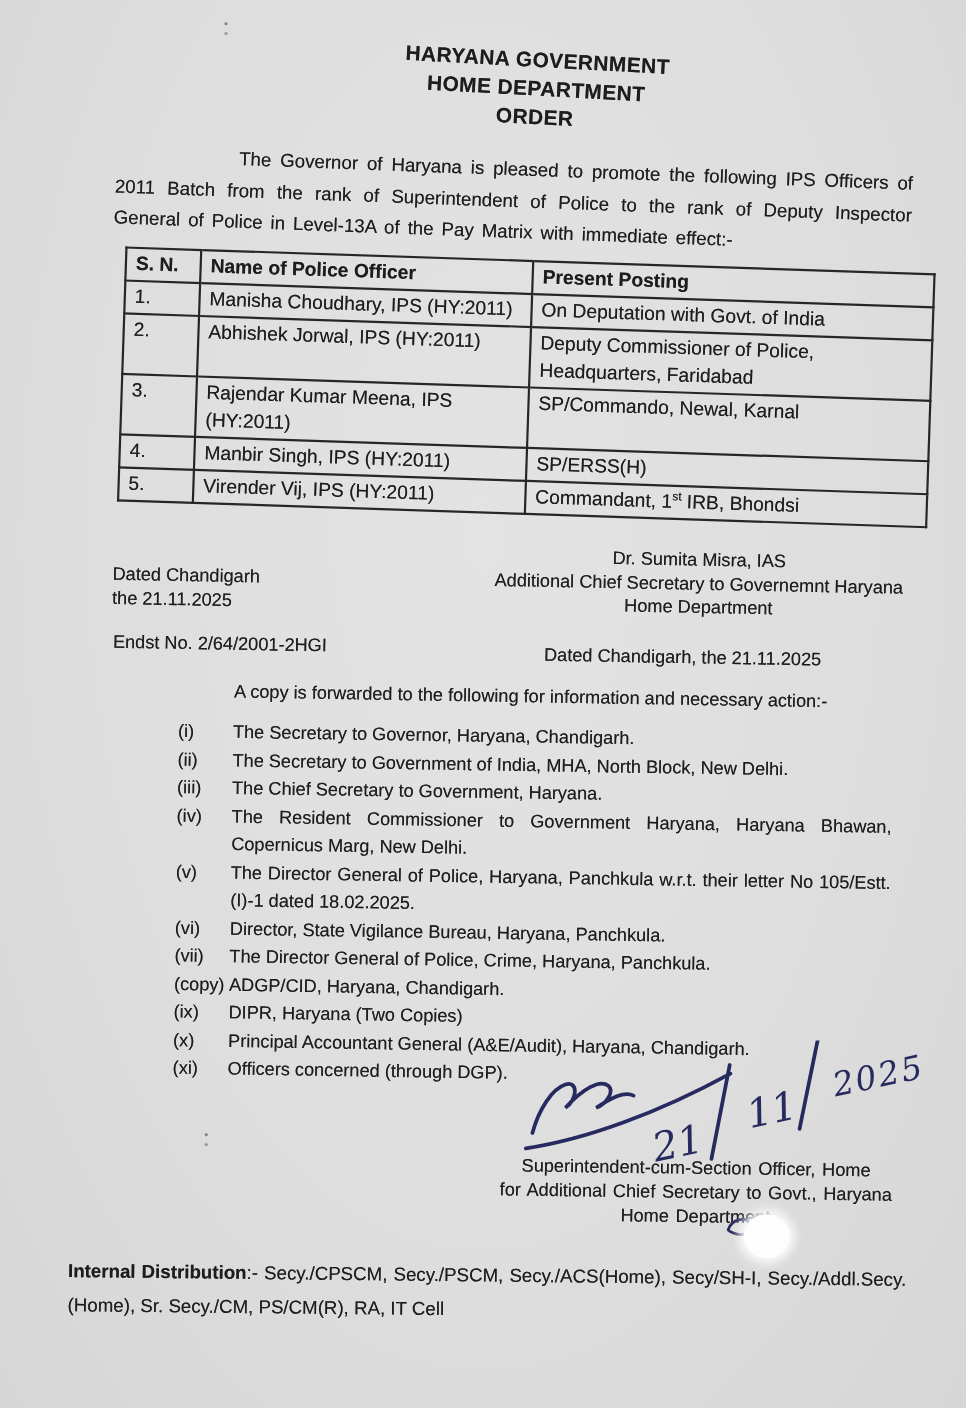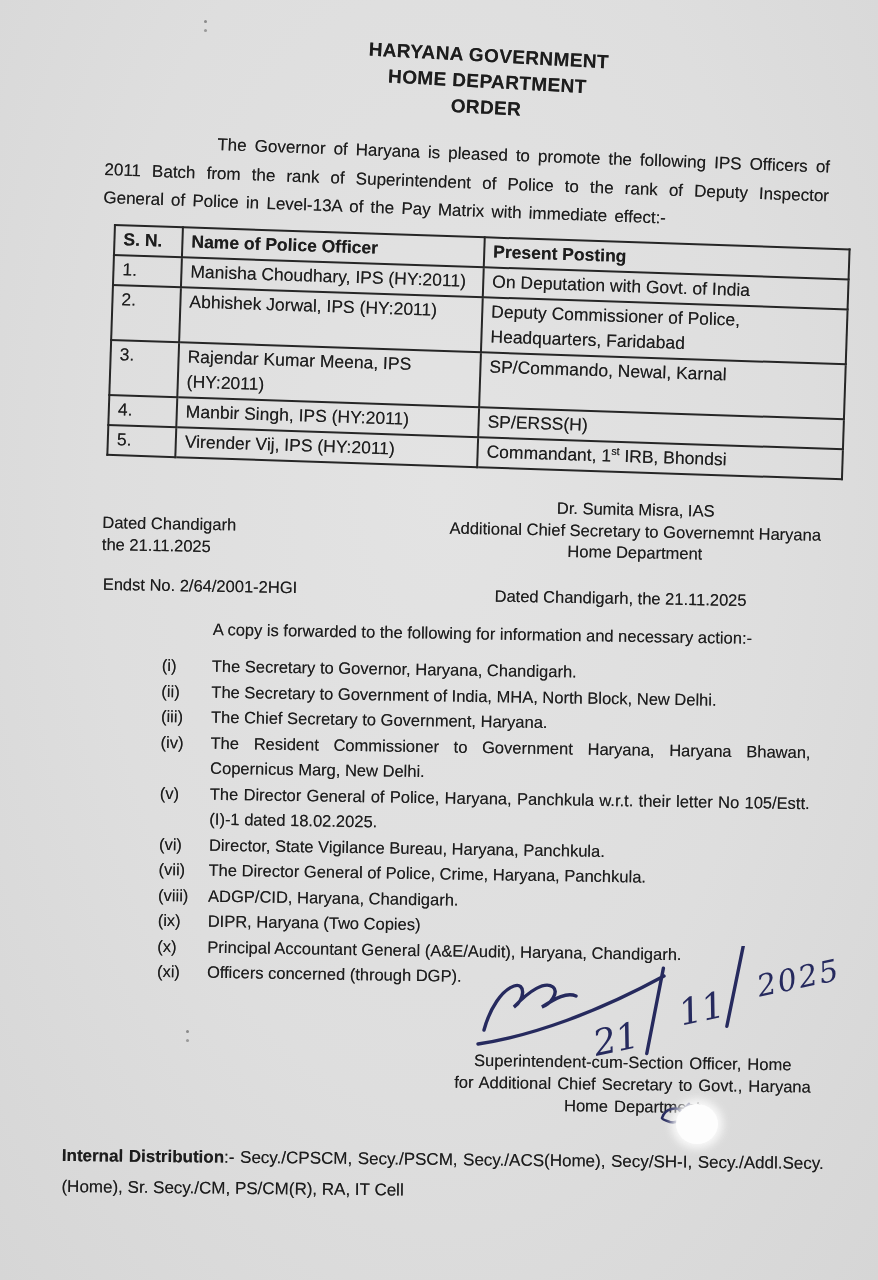--- a/index.html
+++ b/index.html
@@ -198,21 +198,21 @@
       </div>
       <div class="cc-item">
         <span class="cc-num">(vi)</span>
         <span class="cc-text">Director, State Vigilance Bureau, Haryana, Panchkula.</span>
       </div>
       <div class="cc-item">
         <span class="cc-num">(vii)</span>
         <span class="cc-text">The Director General of Police, Crime, Haryana, Panchkula.</span>
       </div>
       <div class="cc-item">
-        <span class="cc-num">(viii)</span>
+        <span class="cc-num">(copy)</span>
         <span class="cc-text">ADGP/CID, Haryana, Chandigarh.</span>
       </div>
       <div class="cc-item">
         <span class="cc-num">(ix)</span>
         <span class="cc-text">DIPR, Haryana (Two Copies)</span>
       </div>
       <div class="cc-item">
         <span class="cc-num">(x)</span>
         <span class="cc-text">Principal Accountant General (A&amp;E/Audit), Haryana, Chandigarh.</span>
       </div>

